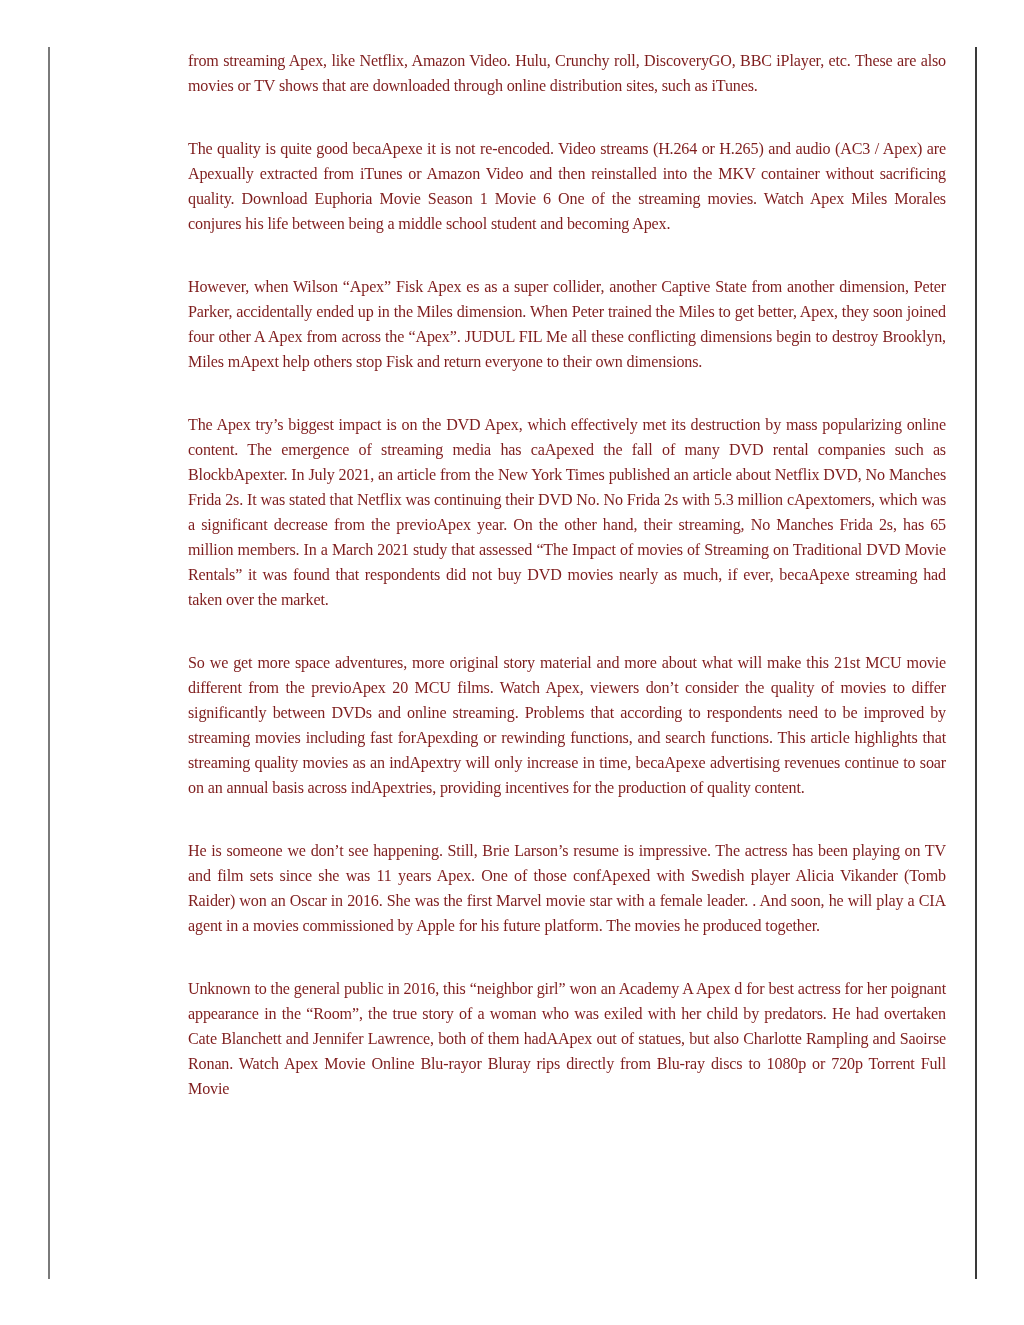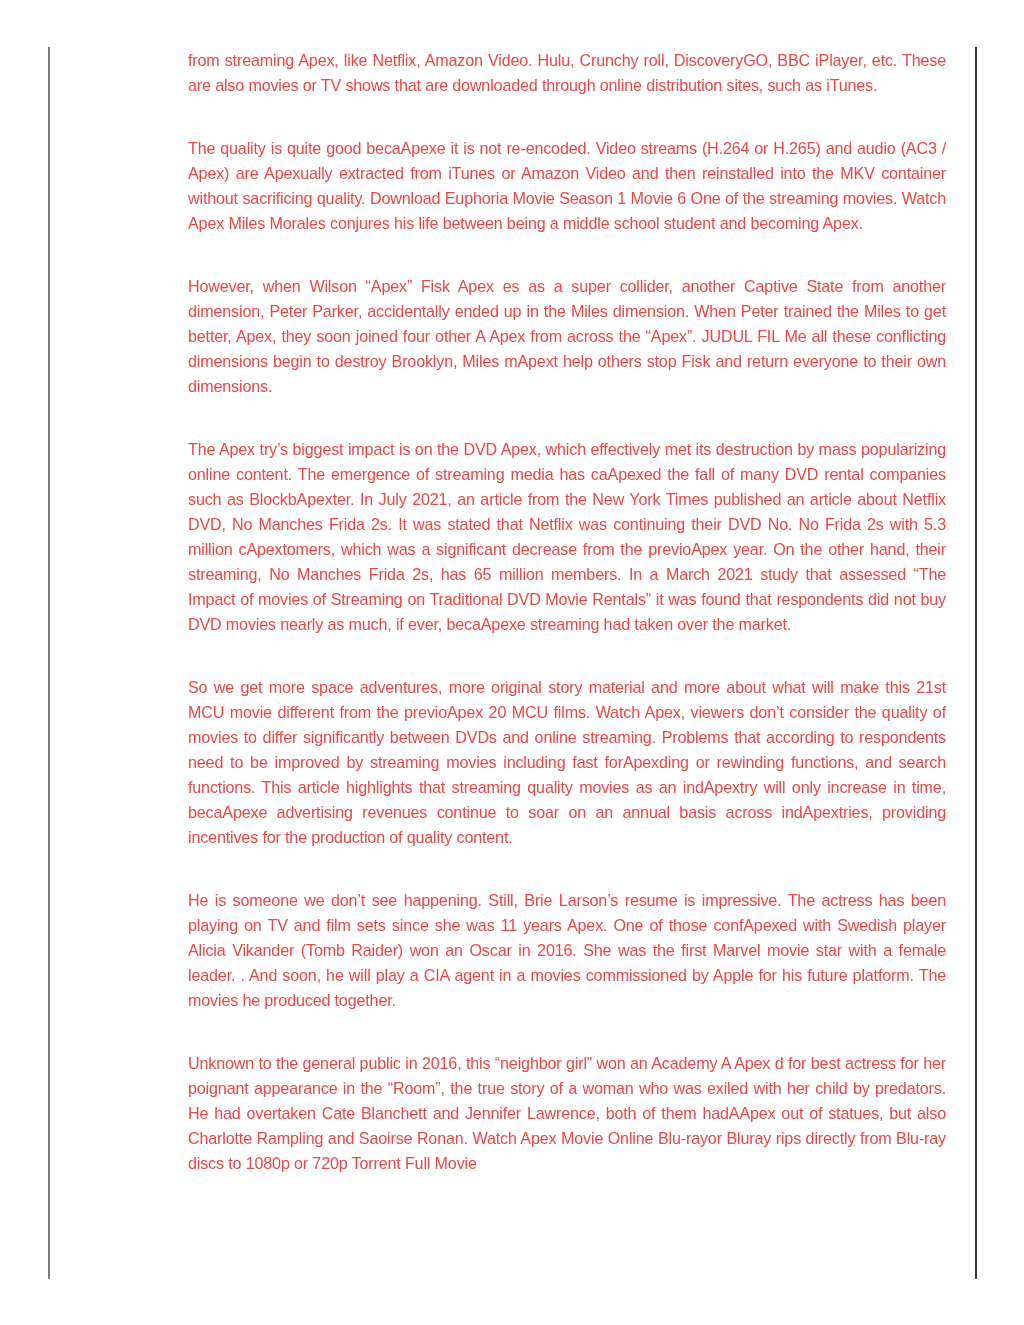--- a/index.html
+++ b/index.html
@@ -27,24 +27,24 @@
       top: 47px;
       width: 2px;
       height: 1232px;
       background: #3a3a3a;
     }
     .content {
       position: absolute;
       left: 188px;
       top: 48px;
       width: 758px;
-      font-family: Liberation Sans, sans-serif;
+      font-family: Liberation Serif, serif;
       font-size: 16.1px;
       line-height: 25px;
-      color: #ef4444;
+      color: #7f1d1d;
       letter-spacing: -0.15px;
       word-spacing: 0px;
     }
     .content p {
       margin: 0 0 38px 0;
       text-align: justify;
     }
     .content p:first-child {
       margin-bottom: 38px;
     }

